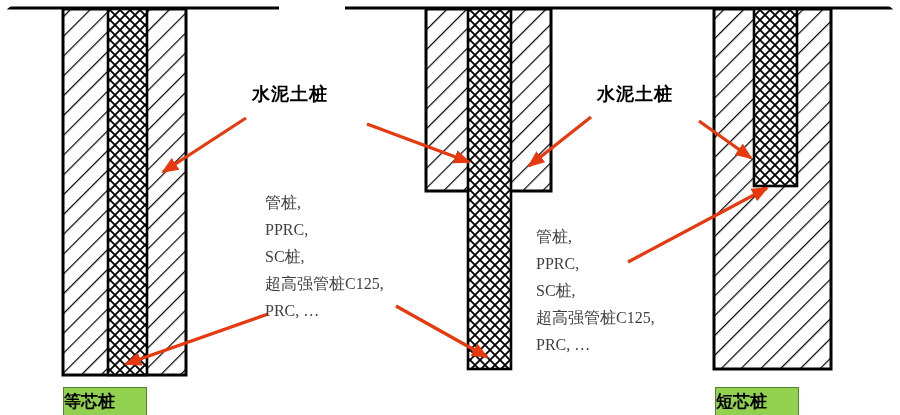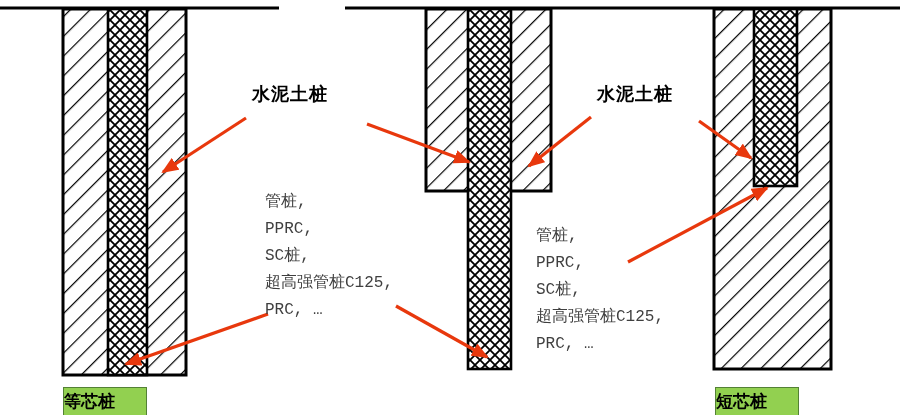--- a/index.html
+++ b/index.html
@@ -14,20 +14,21 @@
     padding: 0;
     background: #ffffff;
     font-family: "DejaVu Sans", sans-serif;
   }
   .stage {
     position: relative;
     width: 900px;
     height: 415px;
     background: #ffffff;
     overflow: hidden;
+    border-radius: 28px;
   }
   .stage svg {
     position: absolute;
     left: 0;
     top: 0;
   }
   .ground-line {
     stroke: var(--ink, #000);
     stroke-width: 3;
   }
@@ -56,21 +57,21 @@
     color: var(--ink, #000);
     letter-spacing: 1px;
     white-space: nowrap;
   }
   .note-block {
     position: absolute;
     font-size: 16px;
     line-height: 27px;
     color: var(--note-text, #3f3f3f);
     white-space: pre-line;
-    font-family: Liberation Mono, monospace;
+    font-family: Liberation Serif, serif;
   }
   .caption {
     position: absolute;
     width: 84px;
     height: 32px;
     line-height: 26px;
     text-align: left;
     font-size: 17px;
     font-weight: bold;
     color: var(--ink, #000);

